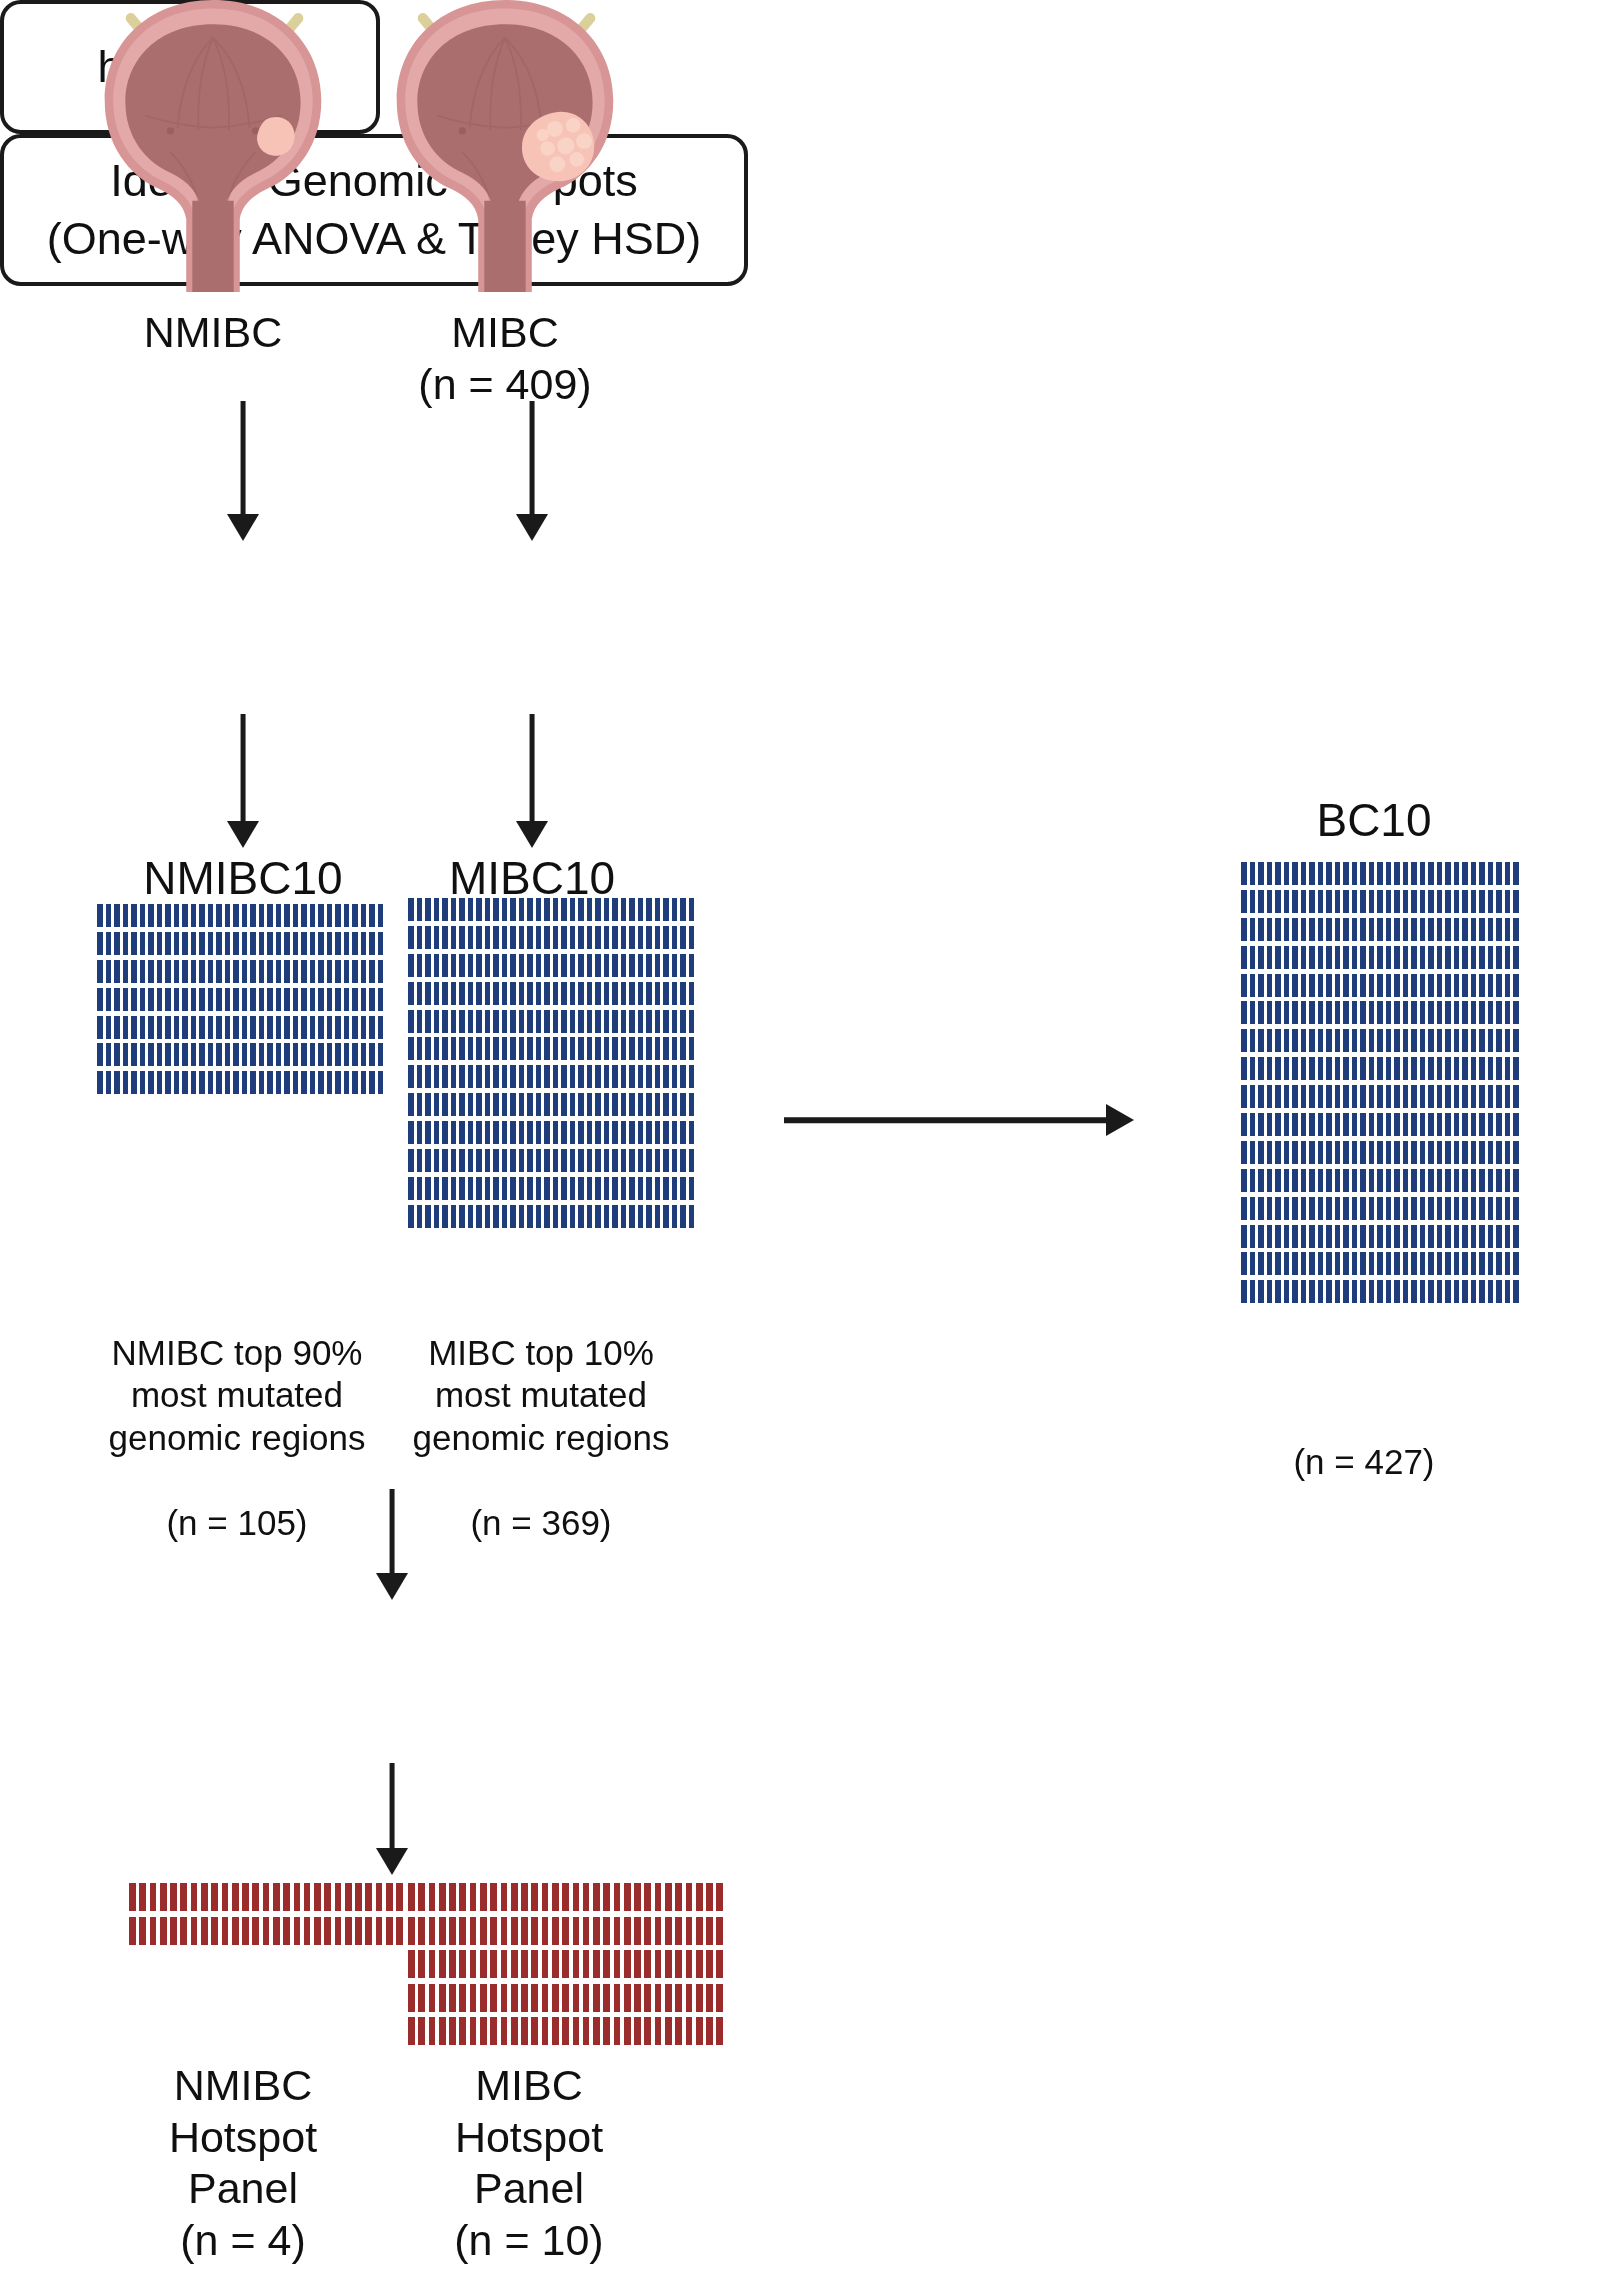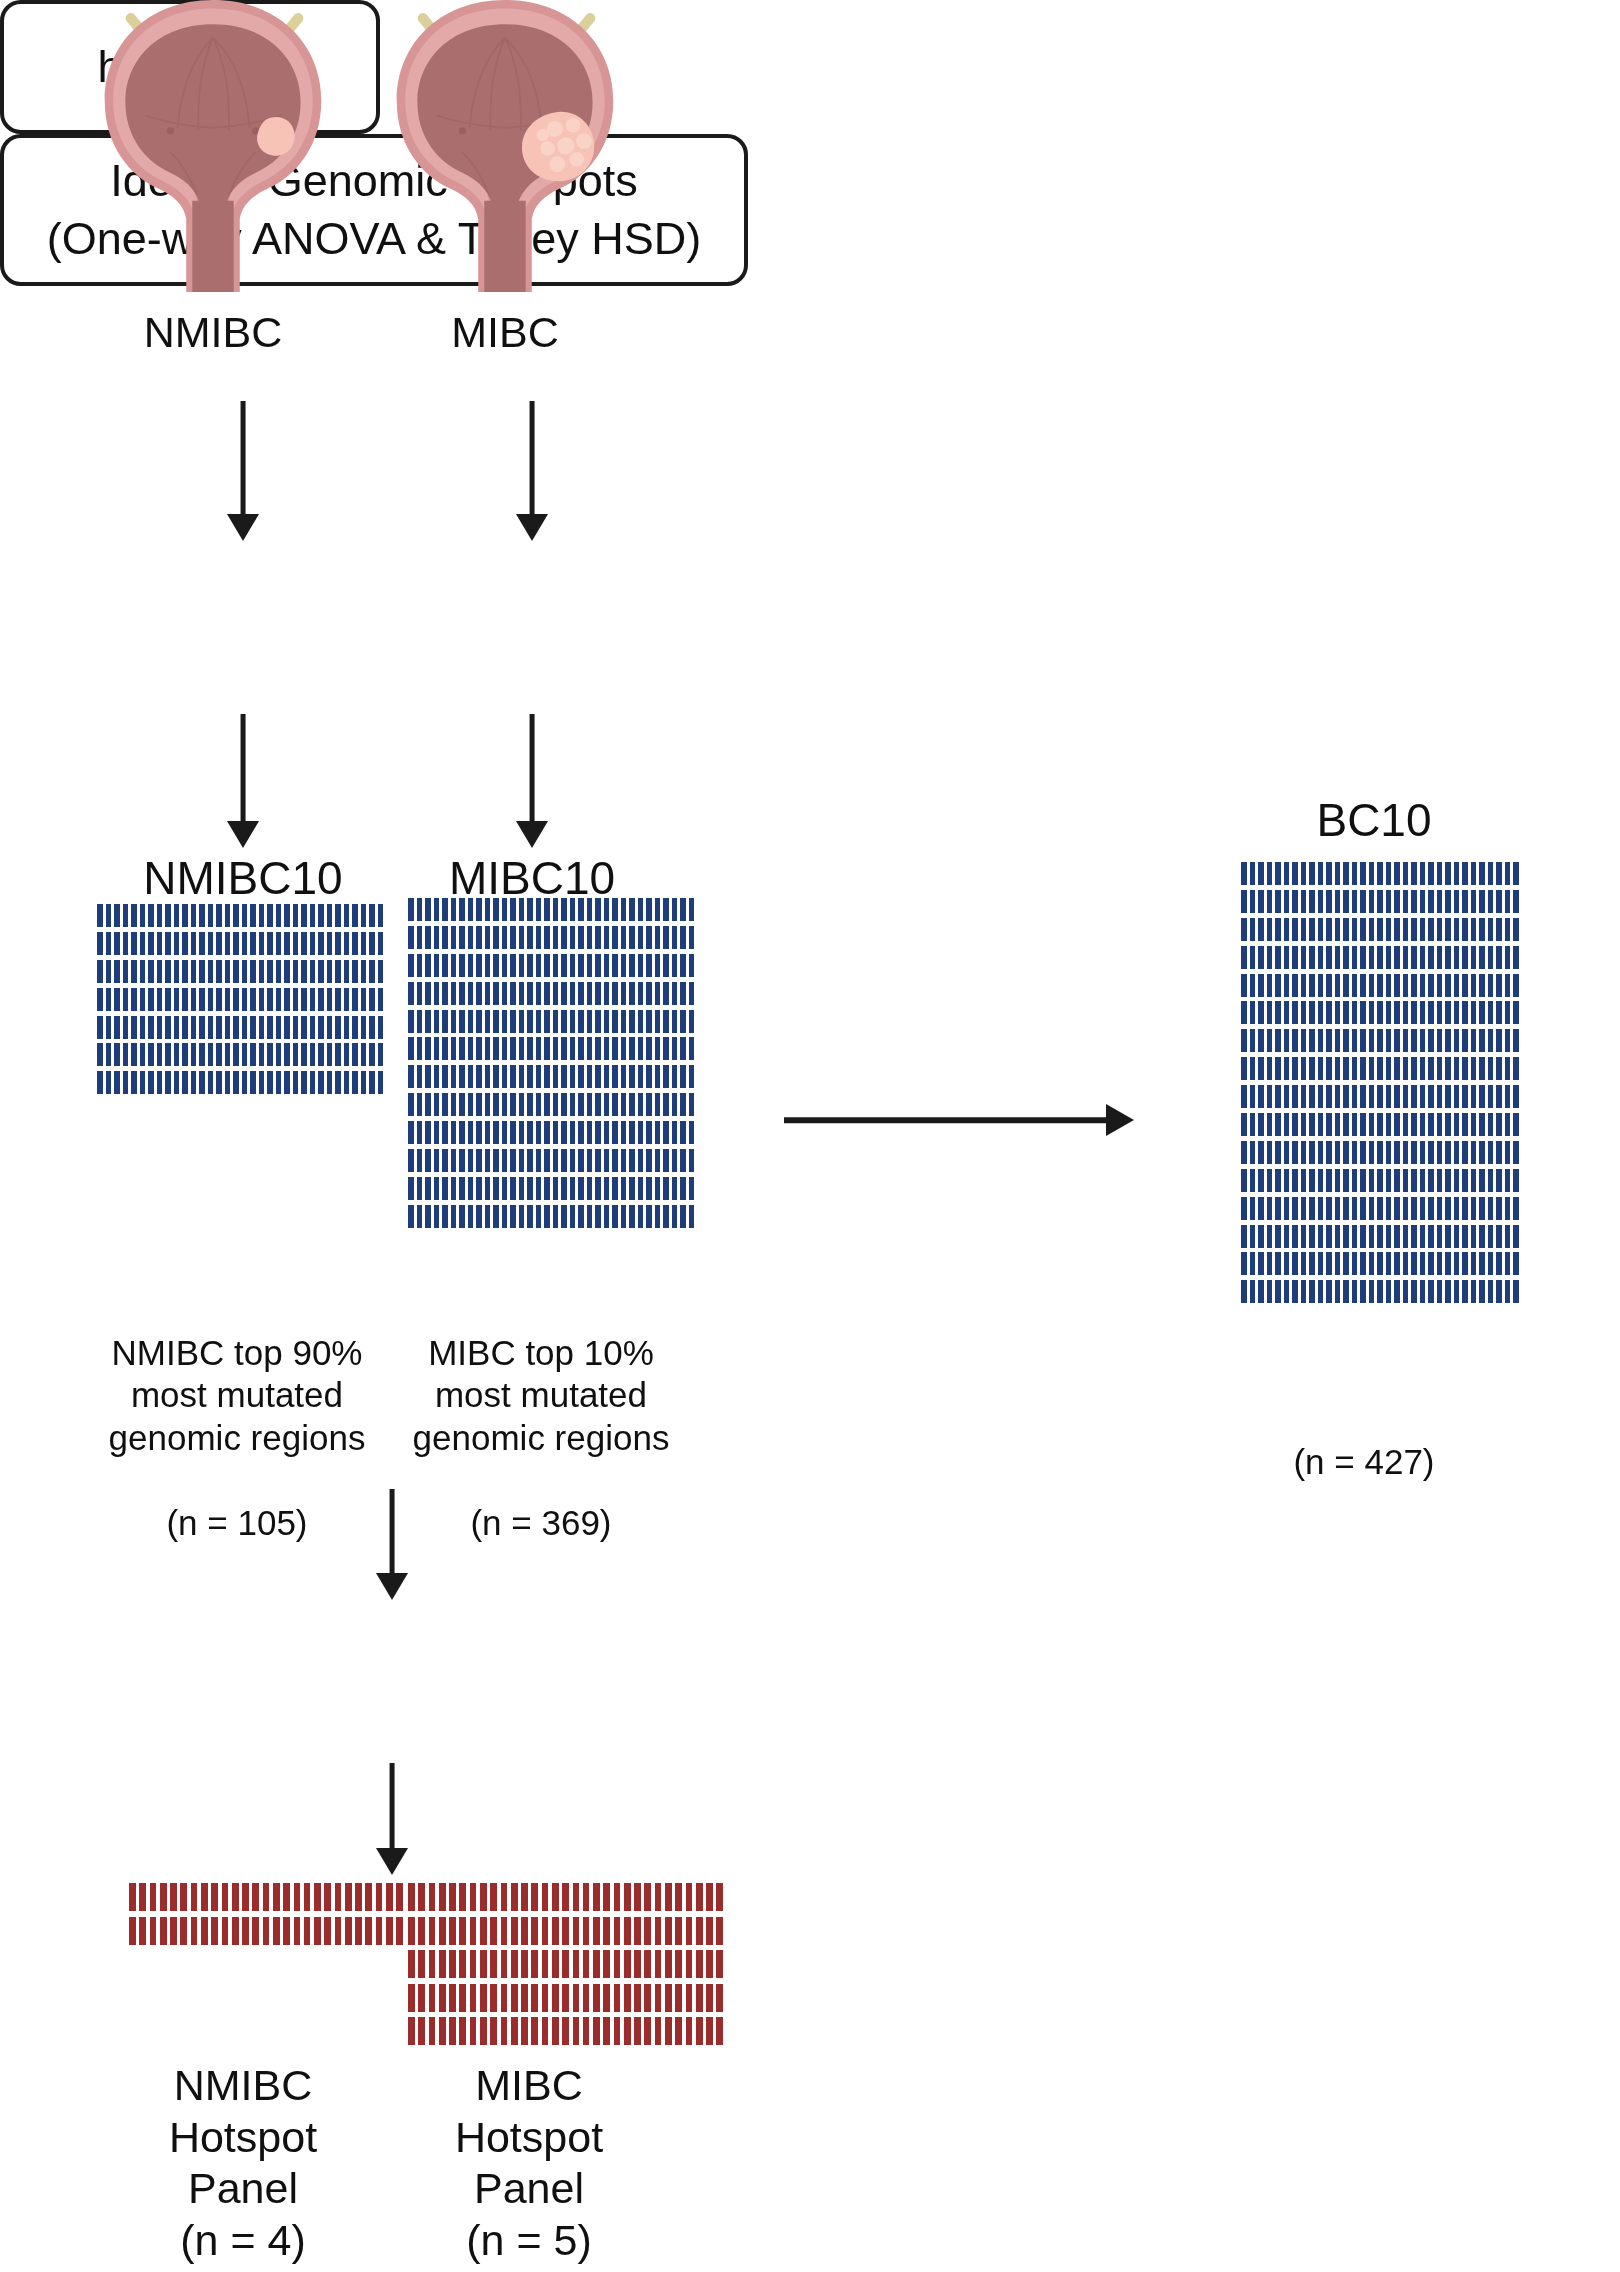--- a/index.html
+++ b/index.html
@@ -103,20 +103,21 @@
     <rect x="196" y="330" width="68" height="150" fill="#AA6E6E"></rect>
   </svg>
 </div>
 
 <div class="abs ctr lbl-big" style="left:67px;top:307px;width:292px;">
   <div>NMIBC</div>
 </div>
 
 <div class="abs ctr lbl-big" style="left:359px;top:307px;width:292px;">
   <div>MIBC</div>
+  <div>(n = 409)</div>
 </div>
 
 <div class="arrow-v" style="left:243px;top:401px;height:140px;">
   <div class="shaft" style="height:114px;"></div>
   <div class="head" style="top:113px;"></div>
 </div>
 <div class="arrow-v" style="left:532px;top:401px;height:140px;">
   <div class="shaft" style="height:114px;"></div>
   <div class="head" style="top:113px;"></div>
 </div>
@@ -1662,15 +1663,15 @@
 <div class="abs ctr lbl-big" style="left:103px;top:2060px;width:280px;">
   <div style="white-space:pre-line;">NMIBC
 Hotspot
 Panel</div>
   <div>(n = 4)</div>
 </div>
 <div class="abs ctr lbl-big" style="left:389px;top:2060px;width:280px;">
   <div style="white-space:pre-line;">MIBC
 Hotspot
 Panel</div>
-  <div>(n = 5)</div>
+  <div>(n = 10)</div>
 </div>
 
 
 </body></html>

